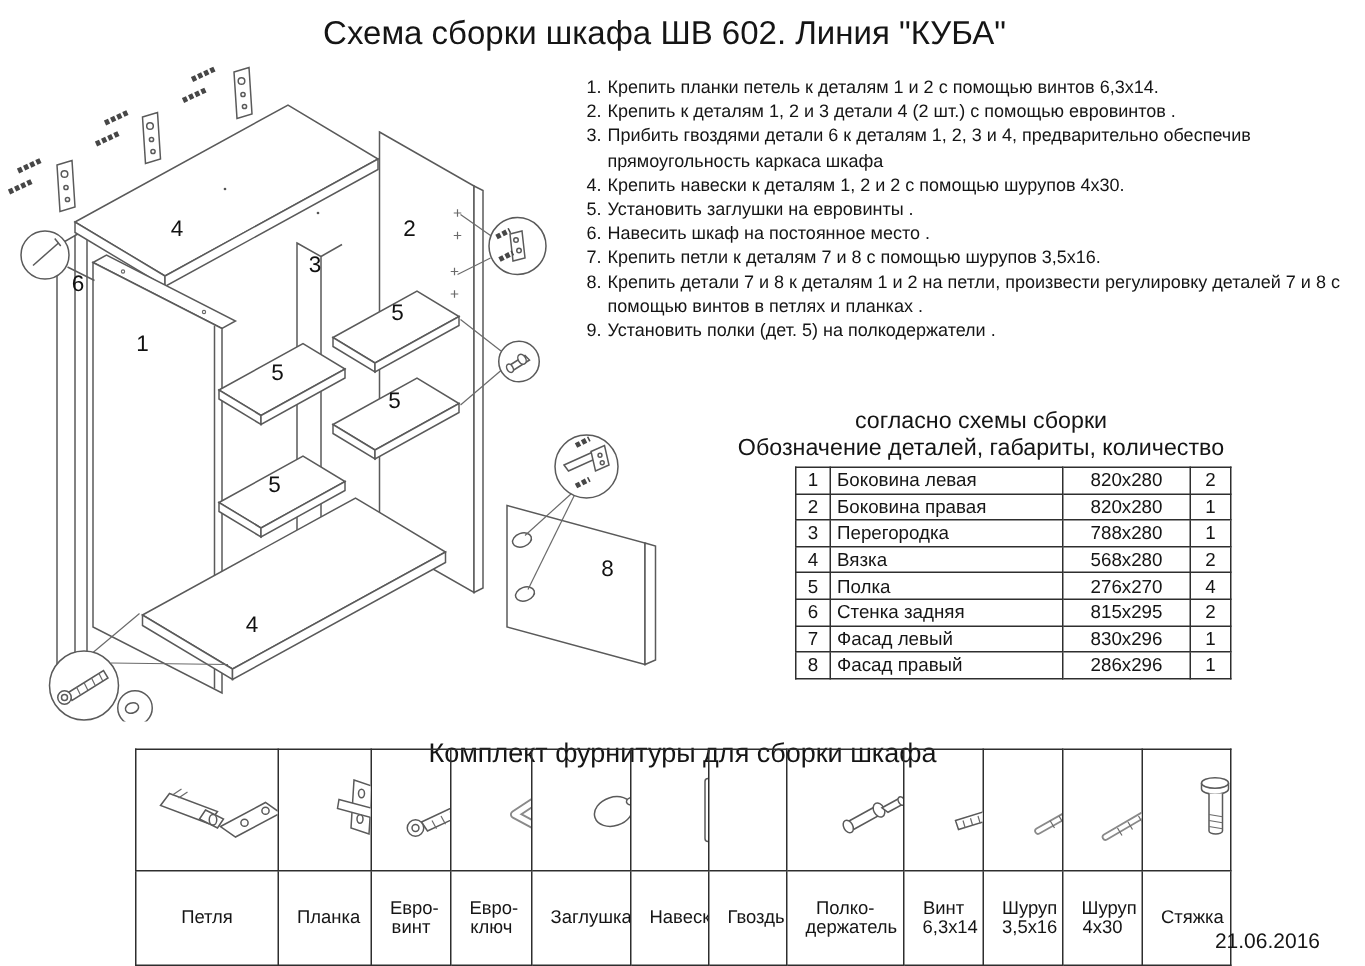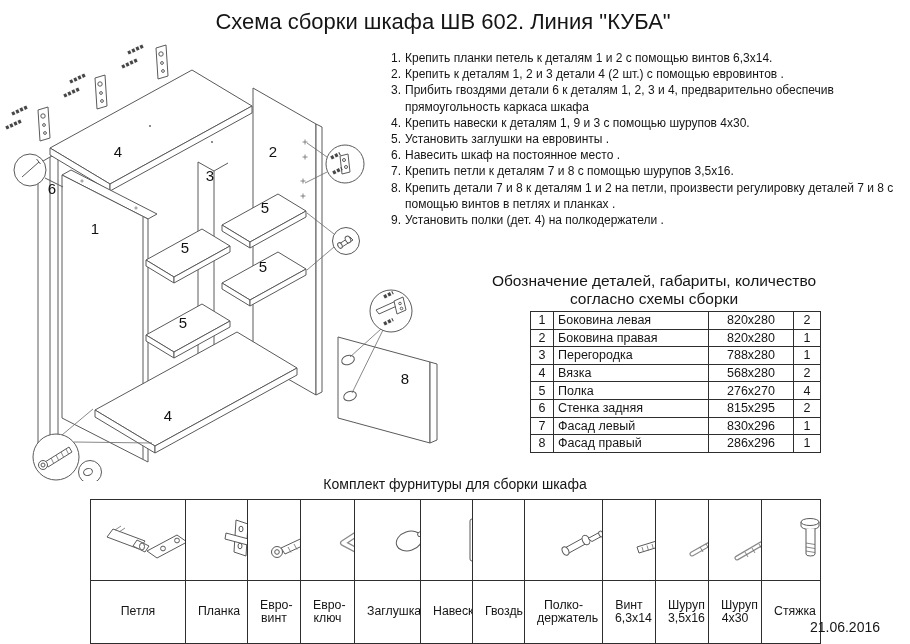--- a/index.html
+++ b/index.html
@@ -15,21 +15,21 @@
   
   .parts-heading{position:absolute;left:458px;top:272px;width:392px;text-align:center;
                  font-size:15.5px;line-height:18px;}
   .parts-table{position:absolute;left:530px;top:311px;border-collapse:collapse;font-size:12.5px;}
   .parts-table td{border:1px solid #2e2e2e;height:16.6px;padding:0 4px;white-space:nowrap;}
   .td-num{text-align:center;min-width:14px;}
   .td-name{min-width:146px;}
   .td-size{min-width:76px;text-align:center;}
   .td-qty{min-width:18px;text-align:center;}
   
-  .hw-title{position:absolute;left:90px;top:476px;width:730px;text-align:center;font-size:14px;}
+  .hw-title{position:absolute;left:90px;top:492px;width:730px;text-align:center;font-size:18px;}
   .hw-table{position:absolute;left:90px;top:499px;width:730px;border-collapse:collapse;table-layout:fixed;}
   .hw-table td{border:1px solid #2e2e2e;text-align:center;vertical-align:middle;padding:12px;overflow:hidden;}
   .hw-icon-cell{height:56px;}
   .hw-label{height:38px;font-size:12.3px;line-height:13.5px;white-space:pre-line;}
   .hw-qty{height:24px;font-size:13px;}
   .hwi{display:block;margin:0 auto;}
   
   .diagram{position:absolute;left:0;top:26px;}
   .fc{fill:#fff;stroke:#5a5a5a;stroke-width:1;}
   .ln{fill:none;stroke:#5a5a5a;stroke-width:1;}
@@ -210,47 +210,47 @@
     <div class="instr">
         <span class="instr-num">2.</span>
         <span class="instr-text">Крепить к деталям 1, 2 и 3 детали 4 (2 шт.) с помощью евровинтов .</span>
       </div>
     <div class="instr">
         <span class="instr-num">3.</span>
         <span class="instr-text">Прибить гвоздями детали 6 к деталям 1, 2, 3 и 4, предварительно обеспечив прямоугольность каркаса шкафа</span>
       </div>
     <div class="instr">
         <span class="instr-num">4.</span>
-        <span class="instr-text">Крепить навески к деталям 1, 9 и 3 с помощью шурупов 4х30.</span>
+        <span class="instr-text">Крепить навески к деталям 1, 2 и 2 с помощью шурупов 4х30.</span>
       </div>
     <div class="instr">
         <span class="instr-num">5.</span>
         <span class="instr-text">Установить заглушки на евровинты .</span>
       </div>
     <div class="instr">
         <span class="instr-num">6.</span>
         <span class="instr-text">Навесить шкаф на постоянное место .</span>
       </div>
     <div class="instr">
         <span class="instr-num">7.</span>
         <span class="instr-text">Крепить петли к деталям 7 и 8 с помощью шурупов 3,5х16.</span>
       </div>
     <div class="instr">
         <span class="instr-num">8.</span>
         <span class="instr-text">Крепить детали 7 и 8 к деталям 1 и 2 на петли, произвести регулировку деталей 7 и 8 с помощью винтов в петлях и планках .</span>
       </div>
     <div class="instr">
         <span class="instr-num">9.</span>
-        <span class="instr-text">Установить полки (дет. 4) на полкодержатели .</span>
+        <span class="instr-text">Установить полки (дет. 5) на полкодержатели .</span>
       </div>
   </div>
 
   <div class="parts-heading">
+    <div>согласно схемы сборки</div>
     <div>Обозначение деталей, габариты, количество</div>
-    <div>согласно схемы сборки</div>
   </div>
 
   <table class="parts-table">
     <tbody>
       <tr>
           <td class="td-num">1</td>
           <td class="td-name">Боковина левая</td>
           <td class="td-size">820х280</td>
           <td class="td-qty">2</td>
         </tr>

